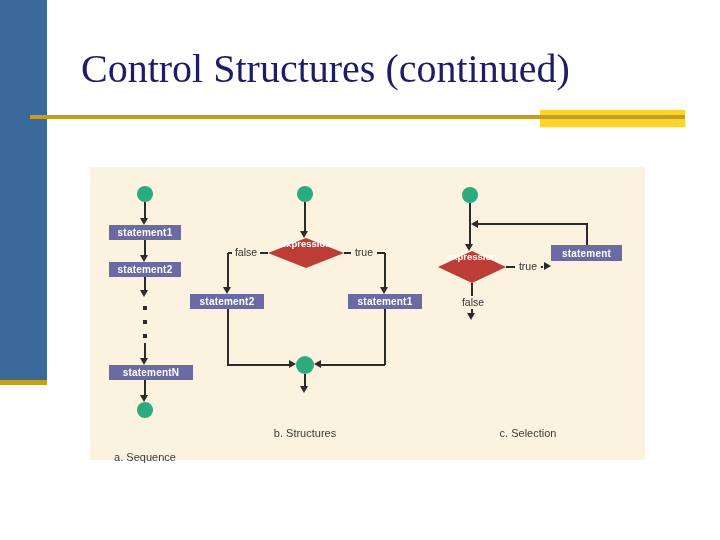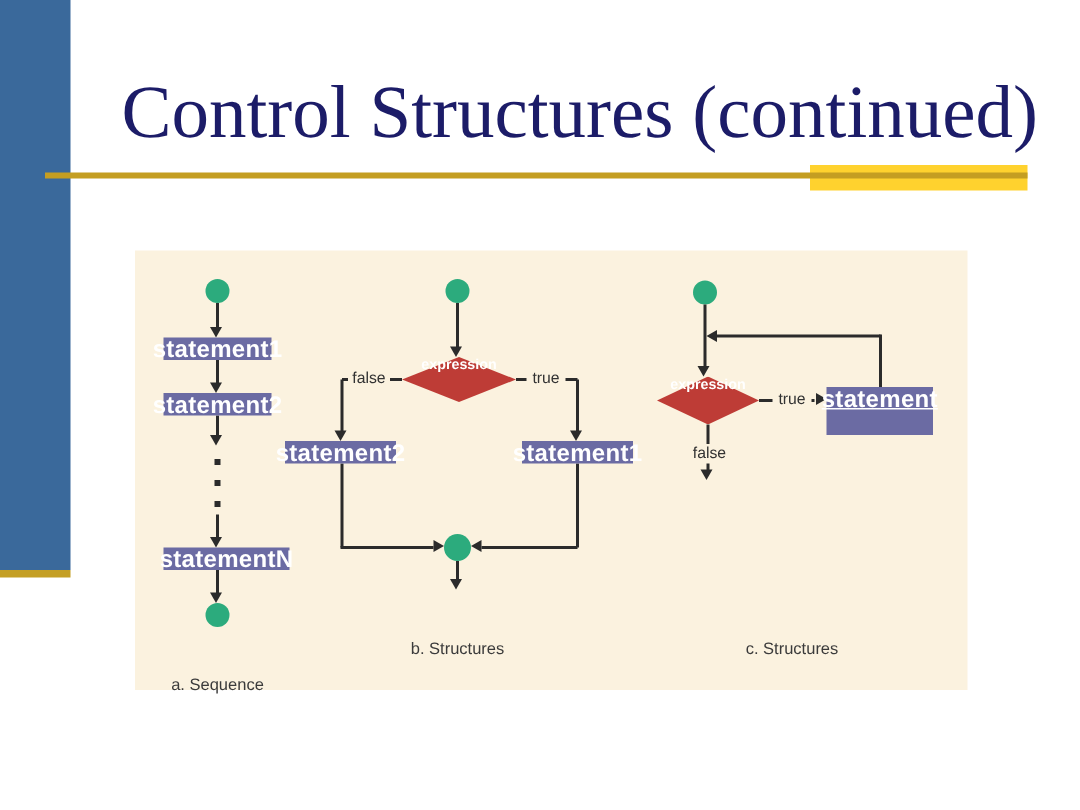--- a/index.html
+++ b/index.html
@@ -7,33 +7,33 @@
   body { font-family:"Liberation Sans", sans-serif; }
 
   .slide { position:relative; width:720px; height:540px; background:#ffffff; overflow:hidden; }
 
   
   .bar { position:absolute; left:0; top:0; width:47px; height:380px; background:var(--accent-bar,#3A699B); }
   .bar-underline { position:absolute; left:0; top:380px; width:47px; height:5px; background:var(--accent-bar-underline,#C49F25); }
 
   
   .title { position:absolute; left:81px; top:49px; font-family:"Liberation Serif", serif;
-           font-size:50px; line-height:1.0; font-weight:400; color:var(--title-text,#1C1C68); white-space:nowrap; }
+           font-size:40px; line-height:1.0; font-weight:400; color:var(--title-text,#1C1C68); white-space:nowrap; }
   .rule { position:absolute; left:30px; top:115px; width:655px; height:4px; background:var(--rule-gold,#C49E22); z-index:2; }
   .rule-block { position:absolute; left:540px; top:110px; width:145px; height:17px; background:var(--rule-highlight,#FFD22E); z-index:1; }
 
   
   .panel { position:absolute; left:90px; top:167px; width:555px; height:293px; background:var(--panel-bg,#FBF2DF); }
 
   
   .circle { position:absolute; border-radius:50%; background:var(--node-green,#2CAB7D); }
   .vline { position:absolute; width:1.5px; background:var(--flow-line,#2B2B2B); }
   .hline { position:absolute; height:1.5px; background:var(--flow-line,#2B2B2B); }
-  .node  { position:absolute; background:var(--node-purple,#6B6BA3); color:#fff; font-size:16px; font-weight:bold;
-           display:flex; justify-content:center; letter-spacing:0.2px; z-index:3; }
+  .node  { position:absolute; background:var(--node-purple,#6B6BA3); color:#fff; font-size:10px; font-weight:bold;
+           display:flex; align-items:center; justify-content:center; letter-spacing:0.2px; z-index:3; }
   .diamond { position:absolute; display:flex; justify-content:center; z-index:3; }
   .diamond::before { content:""; position:absolute; inset:0; background:var(--node-red,#BE3C36);
            clip-path:polygon(50% 0,100% 50%,50% 100%,0 50%); }
   .diamond > span { position:relative; color:#fff; font-size:9.5px; font-weight:bold; z-index:1; }
   .arr { position:absolute; width:0; height:0; z-index:2; }
   .arr.down  { border-left:4.5px solid transparent; border-right:4.5px solid transparent; border-top:7px solid var(--flow-line,#2B2B2B); }
   .arr.right { border-top:4.5px solid transparent; border-bottom:4.5px solid transparent; border-left:7px solid var(--flow-line,#2B2B2B); }
   .arr.left  { border-top:4.5px solid transparent; border-bottom:4.5px solid transparent; border-right:7px solid var(--flow-line,#2B2B2B); }
   .branch { position:absolute; font-size:10.5px; color:#333; background:var(--panel-bg,#FBF2DF);
             text-align:center; line-height:13px; z-index:4; }
@@ -126,25 +126,25 @@
     <div class="hline" style="left:388px; top:56px; width:109px;"></div>
     <div class="vline" style="left:496px; top:56px; height:36px;"></div>
 
     <div class="diamond" style="left:348px; top:84px; width:68px; height:32px;">
         <span>expression</span>
       </div>
 
     <div class="hline" style="left:416px; top:99px; width:37px;"></div>
     <div class="branch" style="left:425px; top:93px; width:26px;">true</div>
     <div class="arr right" style="left:454px; top:95px;"></div>
-    <div class="node" style="left:461px; top:91px; width:71px; height:32px;text-decoration:underline;">
+    <div class="node" style="left:461px; top:78px; width:71px; height:16px;">
         <span>statement</span>
       </div>
 
     <div class="vline" style="left:381px; top:116px; height:31px;"></div>
     <div class="branch" style="left:368px; top:129px; width:30px;">false</div>
     <div class="arr down" style="left:377px; top:146px;"></div>
-    <div class="sub-caption" style="left:388px; top:260px;">c. Structures</div>
+    <div class="sub-caption" style="left:388px; top:260px;">c. Selection</div>
 
   </div>
 
 
 </div>
 
 </body></html>

